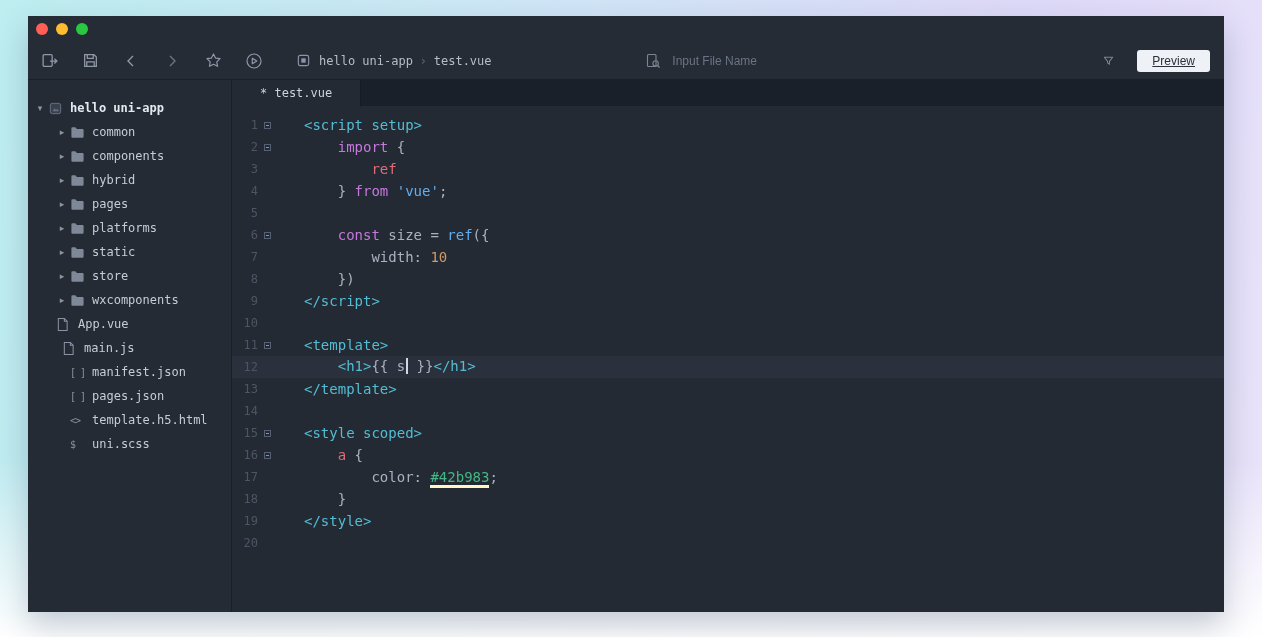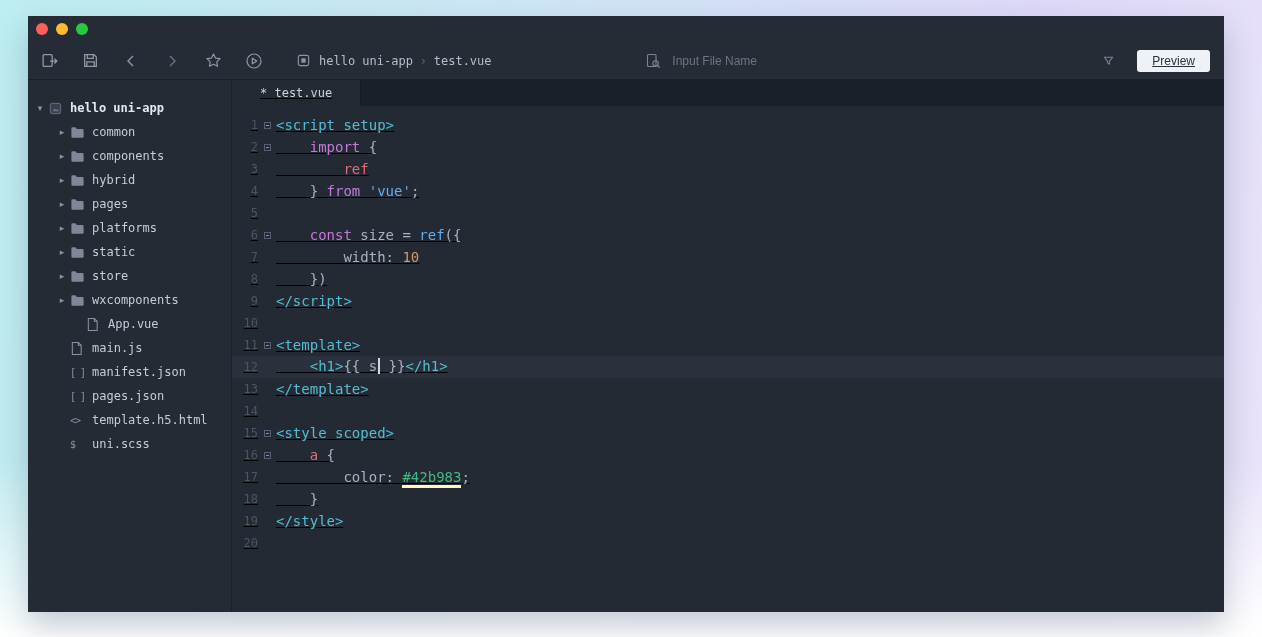--- a/index.html
+++ b/index.html
@@ -52,31 +52,31 @@
     width:204px; flex:none; background:#252b34; border-right:1px solid #1a1f28;
     padding-top:16px; font-family:"DejaVu Sans Mono", monospace; font-size:12px; overflow:hidden;
   }
   .tree-row { height:24px; display:flex; align-items:center; color:#c6ccd7; cursor:pointer; white-space:nowrap; }
   .tree-row.root { color:#e4e9f0; font-weight:bold; }
   .chev { width:16px; flex:none; text-align:center; font-family:"DejaVu Sans", sans-serif; font-size:9px; color:#8b94a4; }
   .tree-icon { width:20px; flex:none; display:flex; align-items:center; justify-content:flex-start; color:#7f8899; }
   .ticon-txt { font-size:10px; color:#8a93a4; letter-spacing:-1px; font-family:"DejaVu Sans Mono", monospace; }
   .tree-label { margin-left:2px; }
   
-  .editor-pane { flex:1; display:flex; flex-direction:column; min-width:0;text-decoration:underline; }
+  .editor-pane { flex:1; display:flex; flex-direction:column; min-width:0; }
   .tabbar { height:26px; background:#1a202a; display:flex; flex:none; font-family:"DejaVu Sans Mono", monospace; font-size:12px; }
   .tab { background:#242a34; color:#ccd2dc; padding:0 28px; display:flex; align-items:center; border-right:1px solid #161b23; cursor:pointer; }
   .editor { flex:1; background:#242a34; padding-top:8px; overflow:hidden; font-family:"DejaVu Sans Mono", monospace; font-size:14px; position:relative; }
   .line { height:22px; display:flex; align-items:center; }
   .line.active { background:#2b313c; }
   .ln { width:26px; flex:none; text-align:right; color:#4d5565; font-size:12px; }
   .fold-cell { width:18px; flex:none; display:flex; align-items:center; justify-content:center; }
   .fold-box { width:7px; height:7px; border:1px solid #566074; position:relative; }
   .fold-box::after { content:""; position:absolute; left:1px; right:1px; top:2.5px; border-top:1px solid #8a93a4; }
-  .code { white-space:pre; color:#a9b2c0; }
+  .code { white-space:pre; color:#a9b2c0;margin-left:28px; }
   .tk-plain { color:#a9b2c0; }
   .tk-tag { color:#52bdd4; }
   .tk-kw { color:#c678dd; }
   .tk-red { color:#e06c75; }
   .tk-str { color:#61afef; }
   .tk-fn { color:#61afef; }
   .tk-num { color:#d19a66; }
   .tk-color { color:#42b983; border-bottom:3px solid #fef9c3; }
   .cursor { display:inline-block; width:2px; height:16px; background:#cfd8ea; vertical-align:middle; margin:0 0 2px 1px; }
   svg { display:block; }
@@ -238,31 +238,31 @@
             </div>
             <div class="tree-row" style="padding-left: 26px;">
               <span class="chev">▸</span>
               <span class="tree-icon">
                 <svg width="15" height="15" viewBox="0 0 16 16">
                   <path d="M1.5 3.5c0-.6.4-1 1-1h3.2l1.6 1.8h6.2c.6 0 1 .4 1 1v7.2c0 .6-.4 1-1 1h-11c-.6 0-1-.4-1-1z" fill="currentColor"></path>
                 </svg>
               </span>
               <span class="tree-label">wxcomponents</span>
             </div>
-            <div class="tree-row" style="padding-left: 42px;">
+            <div class="tree-row" style="padding-left: 12px;">
               <span class="chev"></span>
               <span class="tree-icon">
                 <svg width="13" height="15" viewBox="0 0 14 16" fill="none" stroke="#8a93a4" stroke-width="1.1">
                   <path d="M2.5 1.5h6.5l3 3v10h-9.5z"></path>
                   <path d="M9 1.5v3h3"></path>
                 </svg>
               </span>
               <span class="tree-label">App.vue</span>
             </div>
-            <div class="tree-row" style="padding-left: 26px;">
+            <div class="tree-row" style="padding-left: 18px;">
               <span class="chev"></span>
               <span class="tree-icon">
                 <svg width="13" height="15" viewBox="0 0 14 16" fill="none" stroke="#8a93a4" stroke-width="1.1">
                   <path d="M2.5 1.5h6.5l3 3v10h-9.5z"></path>
                   <path d="M9 1.5v3h3"></path>
                 </svg>
               </span>
               <span class="tree-label">main.js</span>
             </div>
             <div class="tree-row" style="padding-left: 26px;">

